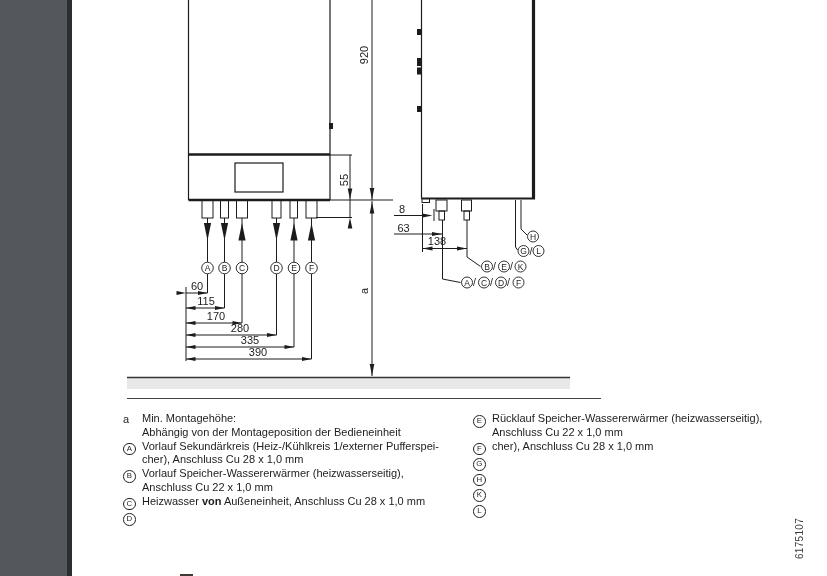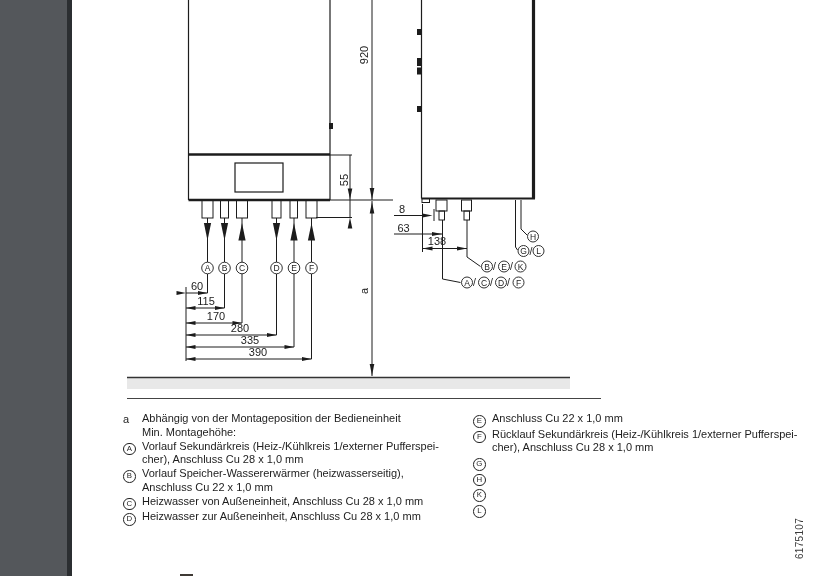--- a/index.html
+++ b/index.html
@@ -23,21 +23,21 @@
   .circ{fill:#ffffff;stroke:#1c1c1c;stroke-width:0.9;}
   .legend{position:absolute;left:123px;top:412px;width:700px;color:#1d1d1d;}
   .lg-col{position:absolute;top:0;}
   .lg-col.left{left:0;width:340px;}
   .lg-col.right{left:350px;width:345px;}
   .lg-row{display:flex;align-items:flex-start;}
   .lg-sym{flex:0 0 19px;width:19px;padding-top:1px;font-size:11px;line-height:13.8px;}
   .lg-circ{display:inline-block;width:10.6px;height:10.6px;border:0.9px solid #222;
     border-radius:50%;font-size:7.8px;line-height:10.6px;text-align:center;margin-top:1px;}
   .lg-text{flex:1;font-size:11px;line-height:13.8px;}
-  .lg-text b{font-weight:normal;}
+  .lg-text b{font-weight:bold;}
   .doc-code{
     position:absolute;left:774px;top:532px;width:52px;height:13px;
     transform:rotate(-90deg);font-size:10px;color:#3a3a3a;text-align:center;
     letter-spacing:0.3px;
   }
   .bottom-cut{position:absolute;left:180px;top:573.5px;width:13px;height:2.5px;background:#3f3a35;}
 </style>
 </head>
 <body>
 
@@ -231,22 +231,22 @@
       <text class="ctxt" x="518.5" y="285.5">F</text>
     </g>
   </g>
 </svg>
 
 <div class="legend">
   <div class="lg-col left">
     <div class="lg-row">
       <span class="lg-sym">a</span>
       <div class="lg-text">
+        <div>Min. Montagehöhe:</div>
         <div>Abhängig von der Montageposition der Bedieneinheit</div>
-        <div>Min. Montagehöhe:</div>
       </div>
     </div>
     <div class="lg-row">
       <span class="lg-sym"><span class="lg-circ">A</span></span>
       <div class="lg-text">
         <div>Vorlauf Sekundärkreis (Heiz-/Kühlkreis 1/externer Pufferspei-</div>
         <div>cher), Anschluss Cu 28 x 1,0 mm</div>
       </div>
     </div>
     <div class="lg-row">
@@ -257,37 +257,34 @@
       </div>
     </div>
     <div class="lg-row">
       <span class="lg-sym"><span class="lg-circ">C</span></span>
       <div class="lg-text">
         <div><span>Heizwasser </span><b>von</b><span> Außeneinheit, Anschluss Cu 28 x 1,0 mm</span></div>
       </div>
     </div>
     <div class="lg-row">
       <span class="lg-sym"><span class="lg-circ">D</span></span>
-      <div class="lg-text">
-        <div><span>Heizwasser </span><b>zur</b><span> Außeneinheit, Anschluss Cu 28 x 1,0 mm</span></div>
-      </div>
     </div>
   </div>
 
   <div class="lg-col right">
     <div class="lg-row">
       <span class="lg-sym"><span class="lg-circ">E</span></span>
       <div class="lg-text">
+        <div>Rücklauf Speicher-Wassererwärmer (heizwasserseitig),</div>
         <div>Anschluss Cu 22 x 1,0 mm</div>
       </div>
     </div>
     <div class="lg-row">
       <span class="lg-sym"><span class="lg-circ">F</span></span>
       <div class="lg-text">
-        <div>Rücklauf Sekundärkreis (Heiz-/Kühlkreis 1/externer Pufferspei-</div>
         <div>cher), Anschluss Cu 28 x 1,0 mm</div>
       </div>
     </div>
     <div class="lg-row">
       <span class="lg-sym"><span class="lg-circ">G</span></span>
     </div>
     <div class="lg-row">
       <span class="lg-sym"><span class="lg-circ">H</span></span>
     </div>
     <div class="lg-row">

